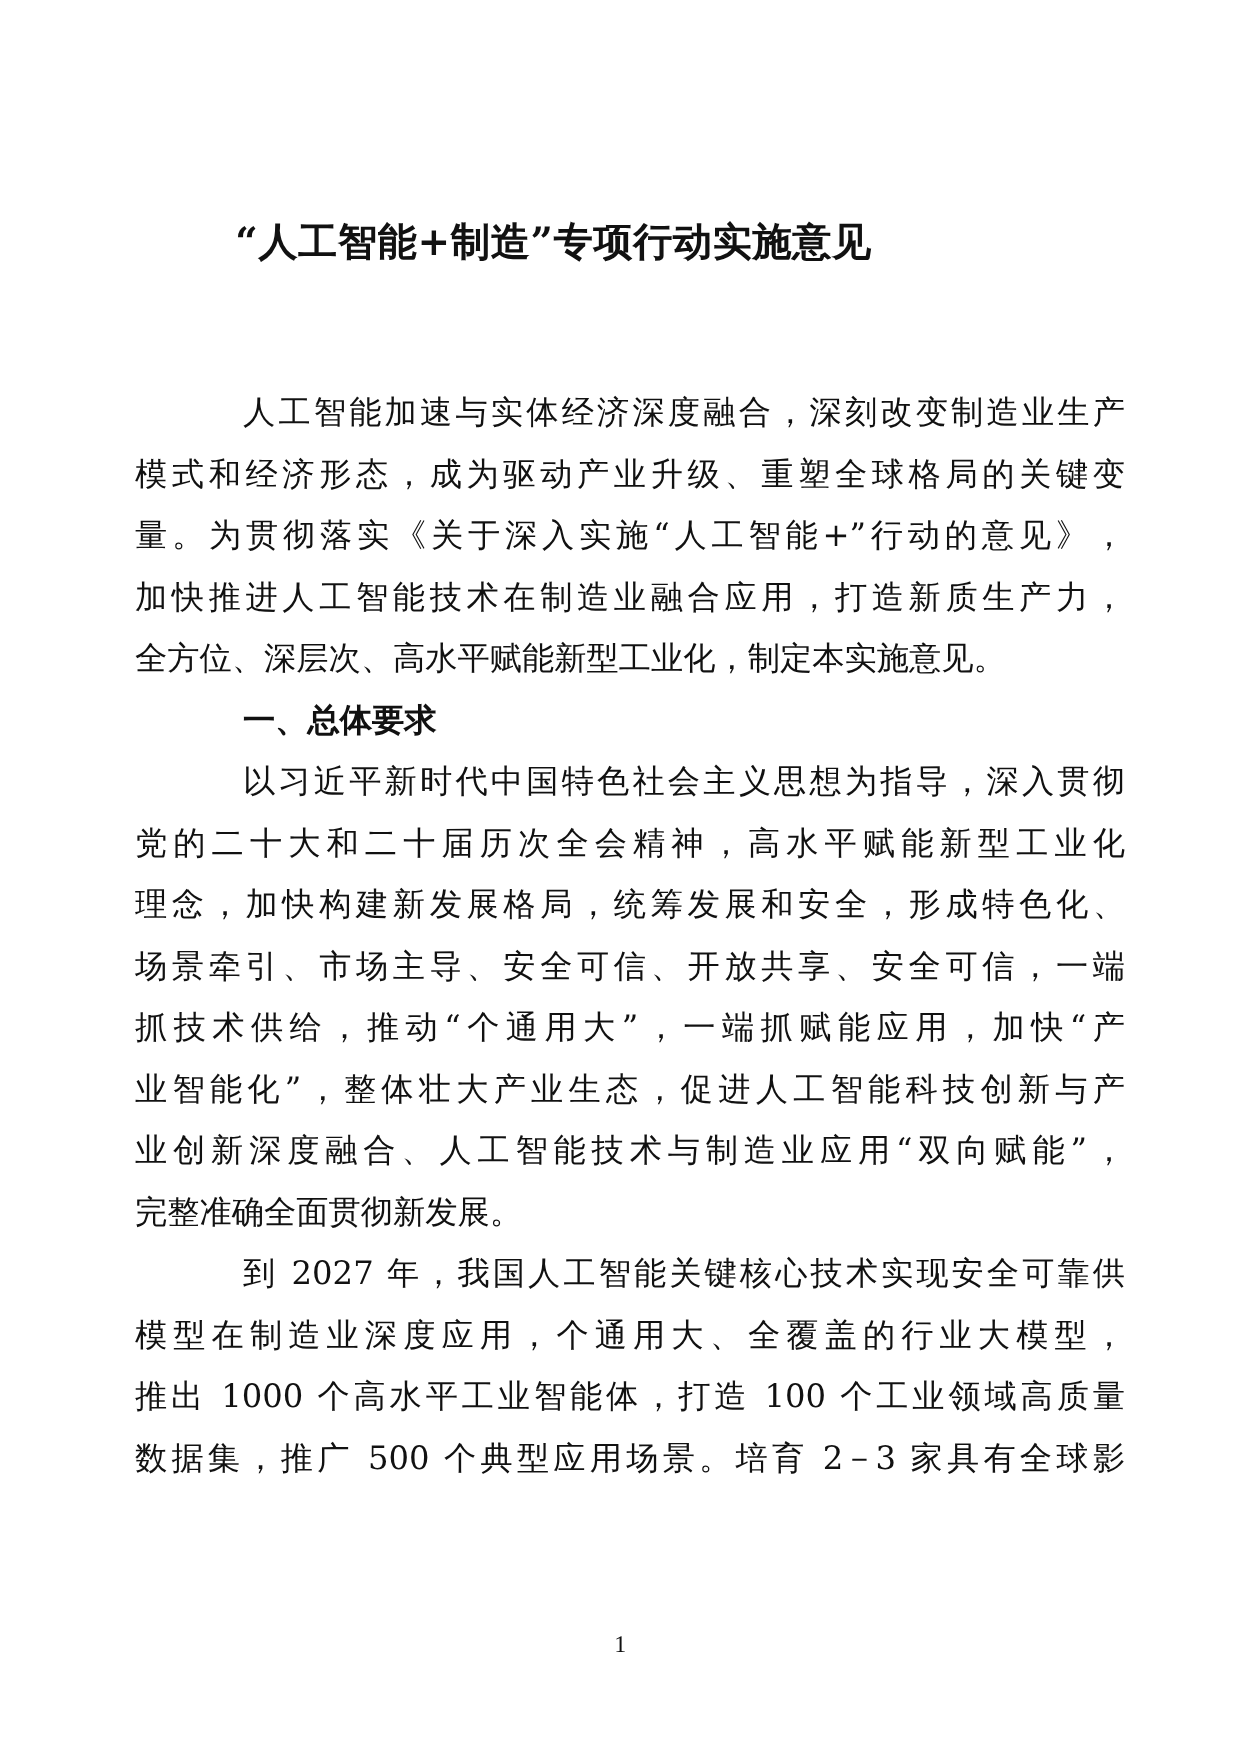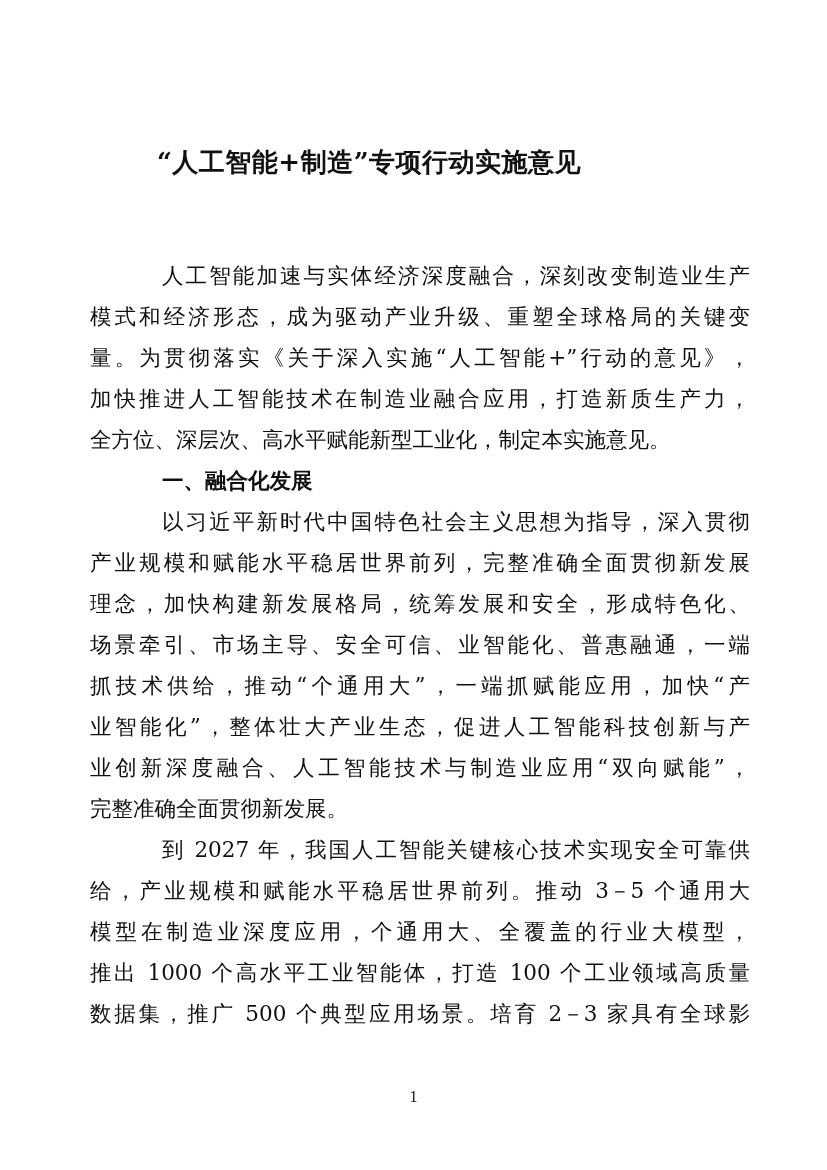--- a/index.html
+++ b/index.html
@@ -84,32 +84,31 @@
   <div class="title">“人工智能+制造”专项行动实施意见</div>
 
   <div class="body">
 
     <span class="line indent">人工智能加速与实体经济深度融合，深刻改变制造业生产</span>
     <span class="line">模式和经济形态，成为驱动产业升级、重塑全球格局的关键变</span>
     <span class="line">量。为贯彻落实《关于深入实施“人工智能+”行动的意见》，</span>
     <span class="line">加快推进人工智能技术在制造业融合应用，打造新质生产力，</span>
     <span class="line last">全方位、深层次、高水平赋能新型工业化，制定本实施意见。</span>
 
-    <span class="heading">一、融合化发展</span>
+    <span class="heading">一、总体要求</span>
 
     <span class="line indent">以习近平新时代中国特色社会主义思想为指导，深入贯彻</span>
-    <span class="line">产业规模和赋能水平稳居世界前列，完整准确全面贯彻新发展</span>
+    <span class="line">党的二十大和二十届历次全会精神，高水平赋能新型工业化</span>
     <span class="line">理念，加快构建新发展格局，统筹发展和安全，形成特色化、</span>
-    <span class="line">场景牵引、市场主导、安全可信、业智能化、普惠融通，一端</span>
+    <span class="line">场景牵引、市场主导、安全可信、开放共享、安全可信，一端</span>
     <span class="line">抓技术供给，推动“个通用大”，一端抓赋能应用，加快“产</span>
     <span class="line">业智能化”，整体壮大产业生态，促进人工智能科技创新与产</span>
     <span class="line">业创新深度融合、人工智能技术与制造业应用“双向赋能”，</span>
     <span class="line last">完整准确全面贯彻新发展。</span>
 
     <span class="line indent">到 2027 年，我国人工智能关键核心技术实现安全可靠供</span>
-    <span class="line">给，产业规模和赋能水平稳居世界前列。推动 3－5 个通用大</span>
     <span class="line">模型在制造业深度应用，个通用大、全覆盖的行业大模型，</span>
     <span class="line">推出 1000 个高水平工业智能体，打造 100 个工业领域高质量</span>
     <span class="line">数据集，推广 500 个典型应用场景。培育 2－3 家具有全球影</span>
   </div>
 
   <div class="page-number">1</div>
 </div>
 
 </body></html>

